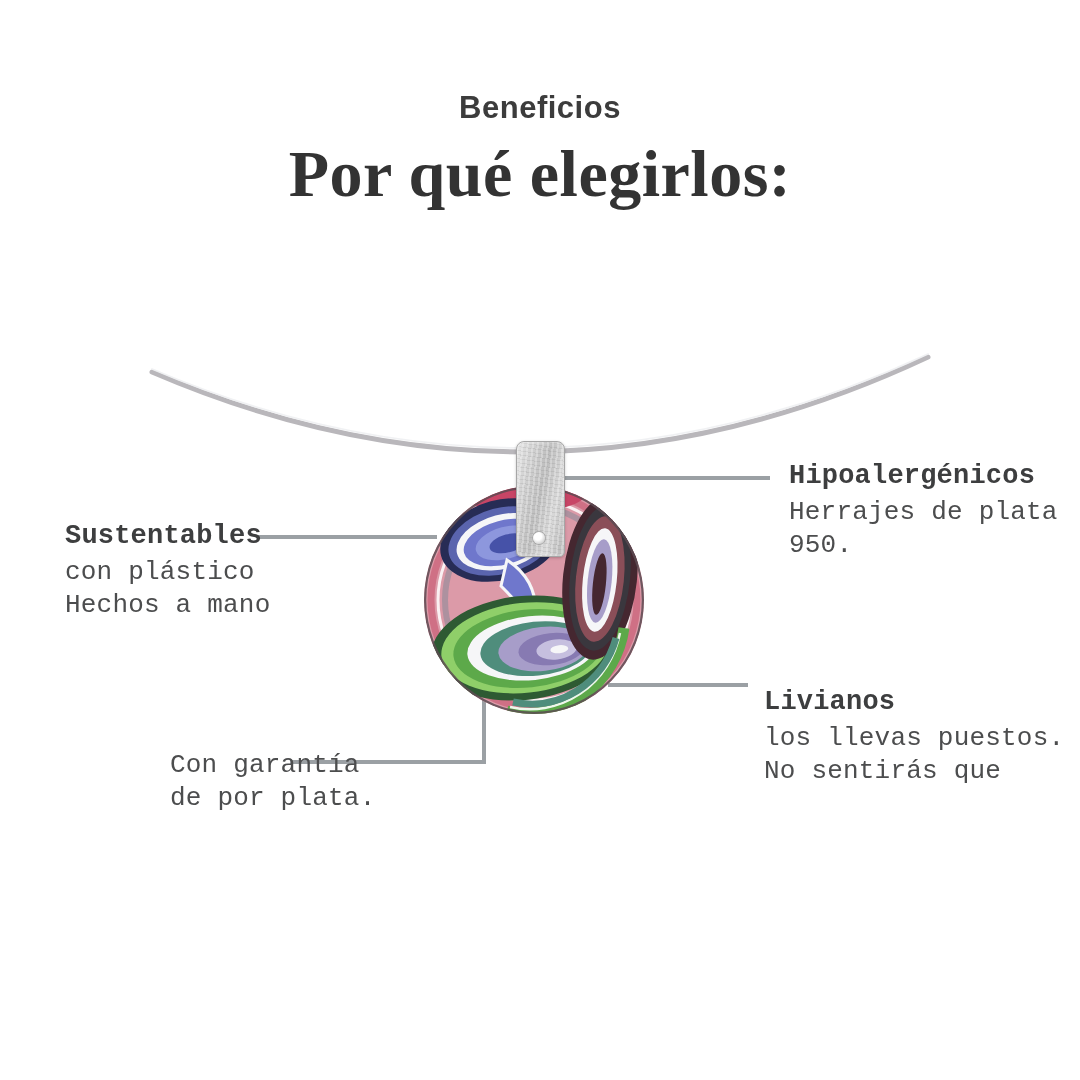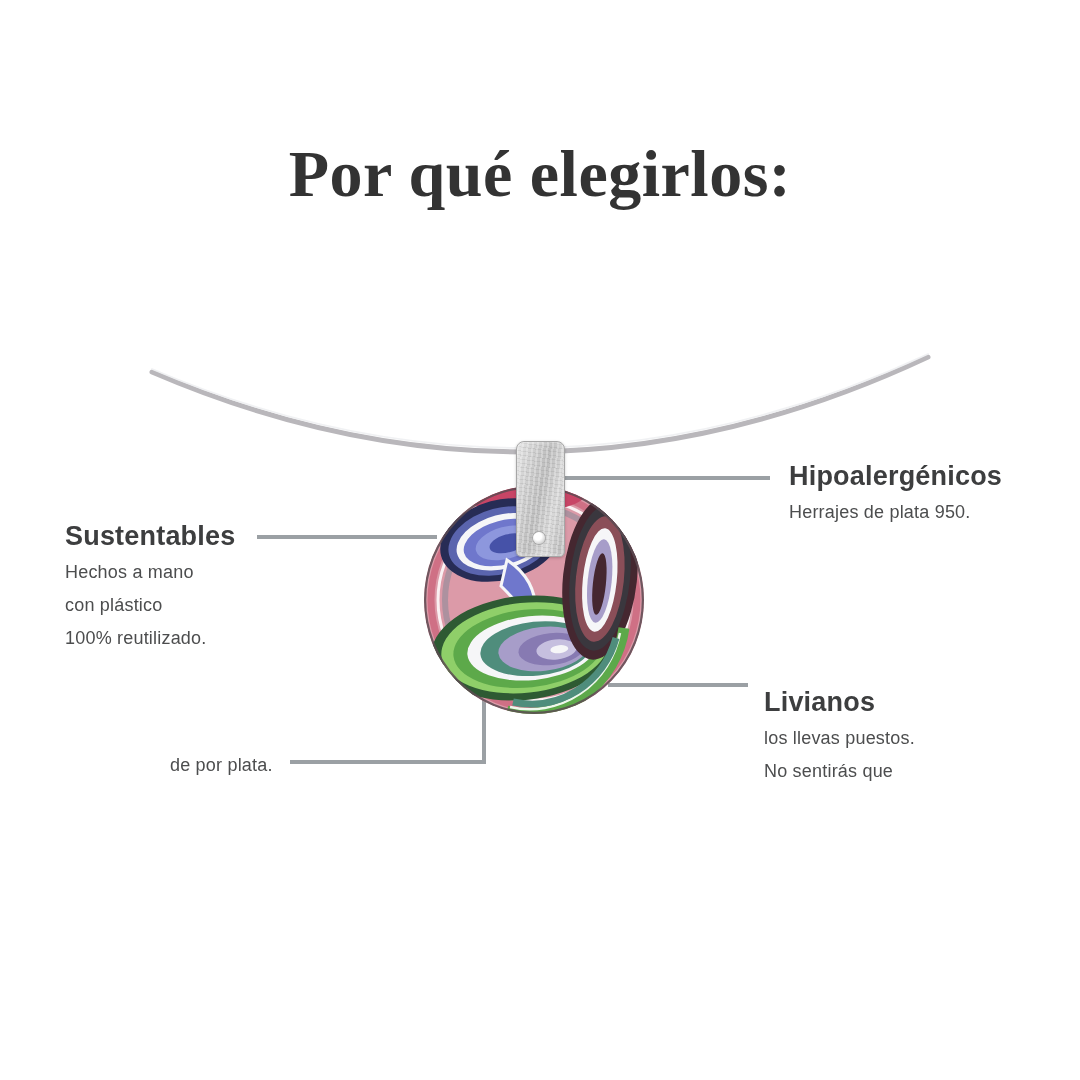--- a/index.html
+++ b/index.html
@@ -70,40 +70,41 @@
       repeating-linear-gradient(8deg, rgba(110,110,110,.14) 0 1px, rgba(0,0,0,0) 1px 4px),
       linear-gradient(103deg, var(--c-clasp_light,#e3e3e3), var(--c-clasp_dark,#bdbdbd) 48%, #d8d8d8 72%, #b4b4b4);
     box-shadow:0 1px 3px rgba(0,0,0,.22), inset 0 0 5px rgba(255,255,255,.55);
   }
   .rivet{
     position:absolute;left:16px;top:90px;width:12px;height:12px;border-radius:50%;
     background:radial-gradient(circle at 40% 35%, #ffffff 35%, #dedede 65%, #a8a8a8 100%);
     box-shadow:0 0 0 1px rgba(120,120,120,.45);
   }
   
-  .callout{position:absolute;z-index:5;}
+  .callout{position:absolute;z-index:5;font-family:Liberation Mono, monospace;}
   .callout .heading{
     font-size:27px;font-weight:700;line-height:32px;letter-spacing:.2px;
     color:var(--c-heading,#3d3e3f);
   }
   .callout .body{margin-top:4px;}
   .callout .line{
-    font-size:18px;font-weight:400;line-height:33px;letter-spacing:.2px;
+    font-size:26px;font-weight:400;line-height:33px;letter-spacing:.2px;
     color:var(--c-body,#4c4d4e);
   }
   .co-sustentables{left:65px;top:520px;}
   .co-hipoalergenicos{left:789px;top:460px;}
   .co-eternos{left:170px;top:745px;}
   .co-livianos{left:764px;top:686px;}
 </style>
 </head>
 <body>
 
 <div class="canvas">
 
+  <div class="eyebrow">Beneficios</div>
   <h1 class="title">Por qué elegirlos:</h1>
 
   <svg class="wire" width="1080" height="1080" viewBox="0 0 1080 1080" aria-hidden="true">
     <path class="main" d="M152,372 Q540,539 928,357"></path>
     <path class="hi" d="M152,369 Q540,534 928,354"></path>
   </svg>
 
   <div class="connector line-sustentables"></div>
   <div class="connector line-hipoalergenicos"></div>
   <div class="connector line-livianos"></div>
@@ -162,35 +163,35 @@
     </g>
   </svg>
 
   <div class="clasp">
     <div class="rivet"></div>
   </div>
 
   <div class="callout co-sustentables">
     <div class="heading">Sustentables</div>
     <div class="body">
+      <div class="line">con plástico</div>
       <div class="line">Hechos a mano</div>
-      <div class="line">con plástico</div>
-      <div class="line">100% reutilizado.</div>
     </div>
   </div>
 
   <div class="callout co-hipoalergenicos">
     <div class="heading">Hipoalergénicos</div>
     <div class="body">
       <div class="line">Herrajes de plata 950.</div>
     </div>
   </div>
 
   <div class="callout co-eternos">
     <div class="body">
+      <div class="line">Con garantía</div>
       <div class="line">de por plata.</div>
     </div>
   </div>
 
   <div class="callout co-livianos">
     <div class="heading">Livianos</div>
     <div class="body">
       <div class="line">los llevas puestos.</div>
       <div class="line">No sentirás que</div>
     </div>

